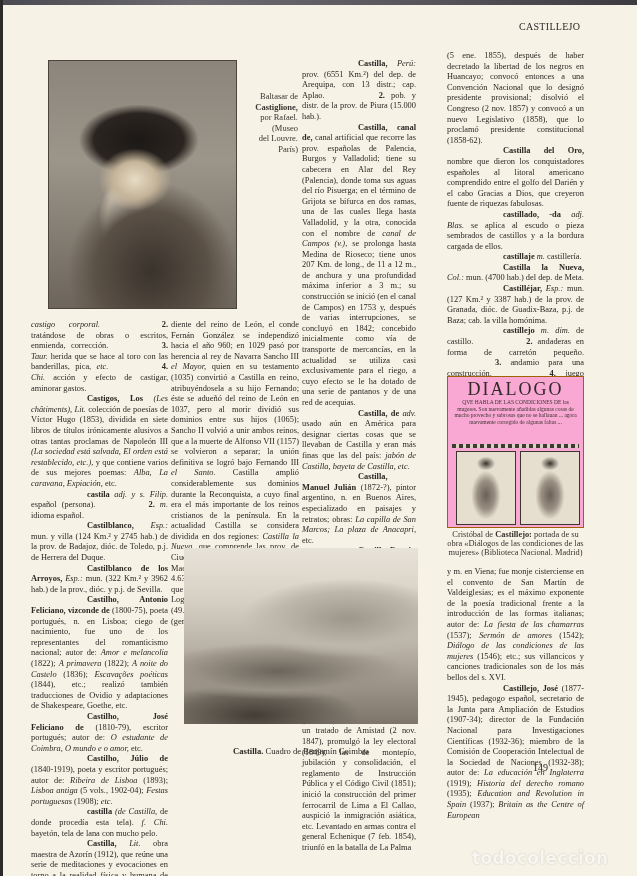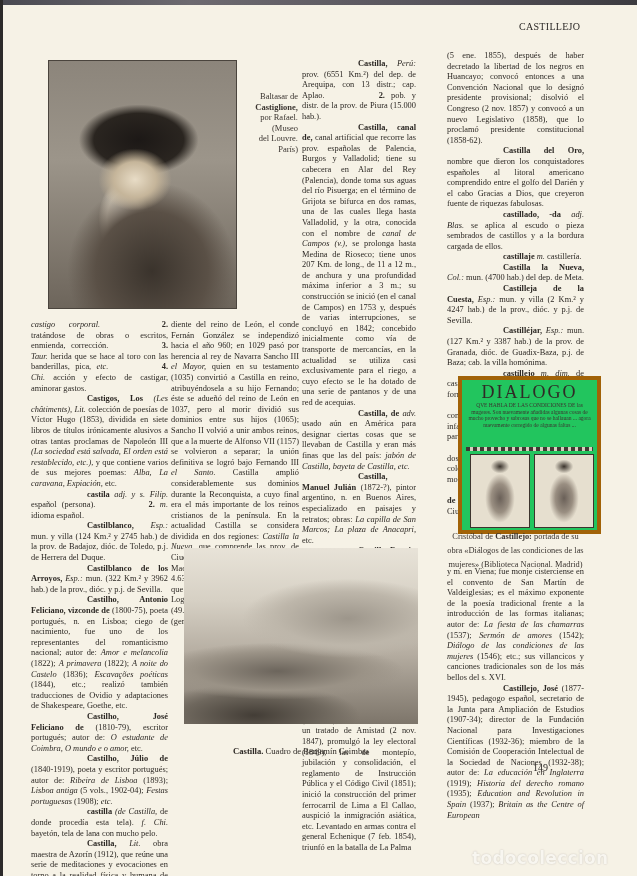--- a/index.html
+++ b/index.html
@@ -18,30 +18,30 @@
   .col { position:absolute; font-size:8.4px; line-height:10.6px; text-align:justify; color:#2c2824; }
   .col p { margin:0; text-indent:8px; }
   .col p.cont { text-indent:0; }
   .col b { font-weight:bold;padding-left:48px; }
   .col i { font-style:italic; }
   .col1 { left:31px; top:320px; width:137px; }
   .col2 { left:171px; top:320px; width:128px; }
   .col3 { left:302px; top:59px; width:114px; }
   .col4 { left:447px; top:51px; width:137px; }
   .col4b { left:447px; top:567px; width:137px; }
-  .dialogo { position:absolute; left:447px; top:376px; width:135px; height:150px; background:#22c55e; border:4px solid #a16207; overflow:hidden;margin-left:11px; }
+  .dialogo { position:absolute; left:447px; top:376px; width:135px; height:150px; background:#f9a8d4; border:1px solid #a16207; overflow:hidden; }
   .dialogo .t { position:absolute; left:0; right:0; top:2px; text-align:center; font-size:18px; letter-spacing:2px; color:#302a26; }
   .dialogo .st { position:absolute; left:4px; right:4px; top:22px; text-align:center; font-size:5.5px; line-height:6.5px; color:#3c3530; }
   .dialogo .bar { position:absolute; left:4px; right:4px; top:67px; height:4px; background:repeating-linear-gradient(90deg,#403832 0 4px,#d8d0c0 4px 7px); }
   .dialogo .fig { position:absolute; top:74px; width:58px; height:72px; border:1px solid #3c342e; background:
       radial-gradient(ellipse 20% 12% at 50% 16%, #3a332c 0%, transparent 80%),
       radial-gradient(ellipse 30% 40% at 50% 60%, #6a6058 0%, #9a8f82 50%, transparent 85%), #e6dfcf; }
   .dialogo .f1 { left:8px; }
   .dialogo .f2 { left:72px; }
-  .dialogo-caption { position:absolute; left:447px; top:530px; width:137px; font-size:8.4px; line-height:14px; text-align:center; color:#3a3430; }
+  .dialogo-caption { position:absolute; left:447px; top:530px; width:137px; font-size:8.4px; line-height:9px; text-align:center; color:#3a3430; }
   .dialogo-caption b { font-weight:bold; }
   .landscape { position:absolute; left:184px; top:548px; width:234px; height:176px; background:
       radial-gradient(ellipse 50% 25% at 70% 40%, #9d968b 0%, #bdb6aa 60%, transparent 90%),
       radial-gradient(ellipse 60% 18% at 40% 70%, #6c655c 0%, #9a9286 60%, transparent 90%),
       radial-gradient(ellipse 50% 20% at 30% 95%, #433d36 0%, #6e675d 60%, transparent 90%),
       linear-gradient(180deg,#e8e3d8 0%,#d6d0c4 30%,#b5ada1 60%,#7d756a 100%); }
   .landscape-caption { position:absolute; left:184px; top:746px; width:234px; font-size:8.6px; text-align:center; color:#2c2824; }
   .landscape-caption b { font-weight:bold; }
   .page-number { position:absolute; left:533px; top:762px; font-size:10px; color:#2b2826; }
   .watermark { position:absolute; left:460px; top:848px; font-family:"DejaVu Sans", sans-serif; font-weight:bold; font-size:17px; color:#f8f6f0; text-shadow:0 0 1px #cfcac0, 0 0 2px #d8d3ca; letter-spacing:0.3px;margin-left:12px; }
@@ -86,21 +86,20 @@
     <p class=""><b>Castilla, de</b> <i>adv.</i> usado aún en América para designar ciertas cosas que se llevaban de Castilla y eran más finas que las del país: <i>jabón de Castilla, bayeta de Castilla, etc.</i></p>
     <p class=""><b>Castilla, Manuel Julián</b> (1872-?), pintor argentino, n. en Buenos Aires, especializado en paisajes y retratos; obras: <i>La capilla de San Marcos; La plaza de Anacapri,</i> etc.</p>
     <p class=""><b>Castilla, Ramón</b> (1797-1867), mariscal y político peruano, n. en Tarapacá; participó en la lucha de la Independencia (1820-26), opuesto a la Confederación Perú-boliviana, combatió a las órdenes del general chileno Bulnes y derrotó a Santa Cruz en Yungay (20 ene. 1839); más tarde, se rebeló contra el Director Supremo Manuel I. de Vivanco, a quien venció en Carmen del Alto, Arequipa (22 jul. 1844); elegido presidente de la Rep. (1845-51), propició el Congreso Americanista de Lima (1847-48); suscribió con Bolivia un tratado de Amistad (2 nov. 1847), promulgó la ley electoral (1849), las de montepío, jubilación y consolidación, el reglamento de Instrucción Pública y el Código Civil (1851); inició la construcción del primer ferrocarril de Lima a El Callao, auspició la inmigración asiática, etc. Levantado en armas contra el general Echenique (7 feb. 1854), triunfó en la batalla de La Palma</p>
   </div>
 <div class="col col4">
     <p class="cont">(5 ene. 1855), después de haber decretado la libertad de los negros en Huancayo; convocó entonces a una Convención Nacional que lo designó presidente provisional; disolvió el Congreso (2 nov. 1857) y convocó a un nuevo Legislativo (1858), que lo proclamó presidente constitucional (1858-62).</p>
     <p class=""><b>Castilla del Oro,</b> nombre que dieron los conquistadores españoles al litoral americano comprendido entre el golfo del Darién y el cabo Gracias a Dios, que creyeron fuente de riquezas fabulosas.</p>
     <p class=""><b>castillado, -da</b> <i>adj. Blas.</i> se aplica al escudo o pieza sembrados de castillos y a la bordura cargada de ellos.</p>
     <p class=""><b>castillaje</b> <i>m.</i> castillería.</p>
     <p class=""><b>Castilla la Nueva,</b> <i>Col.:</i> mun. (4700 hab.) del dep. de Meta.</p>
-    <p class=""><b>Castilleja de la Cuesta,</b> <i>Esp.:</i> mun. y villa (2 Km.² y 4247 hab.) de la prov., dióc. y p.j. de Sevilla.</p>
     <p class=""><b>Castilléjar,</b> <i>Esp.:</i> mun. (127 Km.² y 3387 hab.) de la prov. de Granada, dióc. de Guadix-Baza, p.j. de Baza; cab. la villa homónima.</p>
     <p class=""><b>castillejo</b> <i>m. dim.</i> de castillo. <b>2.</b> andaderas en forma de carretón pequeño. <b>3.</b> andamio para una construcción. <b>4.</b> juego infantil. <b>5.</b> una de las partes del telar de mano. <b>6.</b> <i>Méx.</i> cada una de las dos armazones verticales de hierro colocadas a ambos lados del trapiche o molino de cañas.</p>
     <p class=""><b>Castillejo, Cristóbal de</b> (1490?-1550), poeta español, n. en Ciudad Rodrigo</p>
   </div>
 
 <div class="dialogo">
   <div class="t">DIALOGO</div>
   <div class="st">QVE HABLA DE LAS CONDICIONES DE las mugeres. Son nuevamente añadidas algunas cosas de mucho provecho y sabrosas que no se hallauan ... agora nuevamente corregido de algunas faltas ...</div>
   <div class="bar"></div>
   <div class="fig f1"></div>

